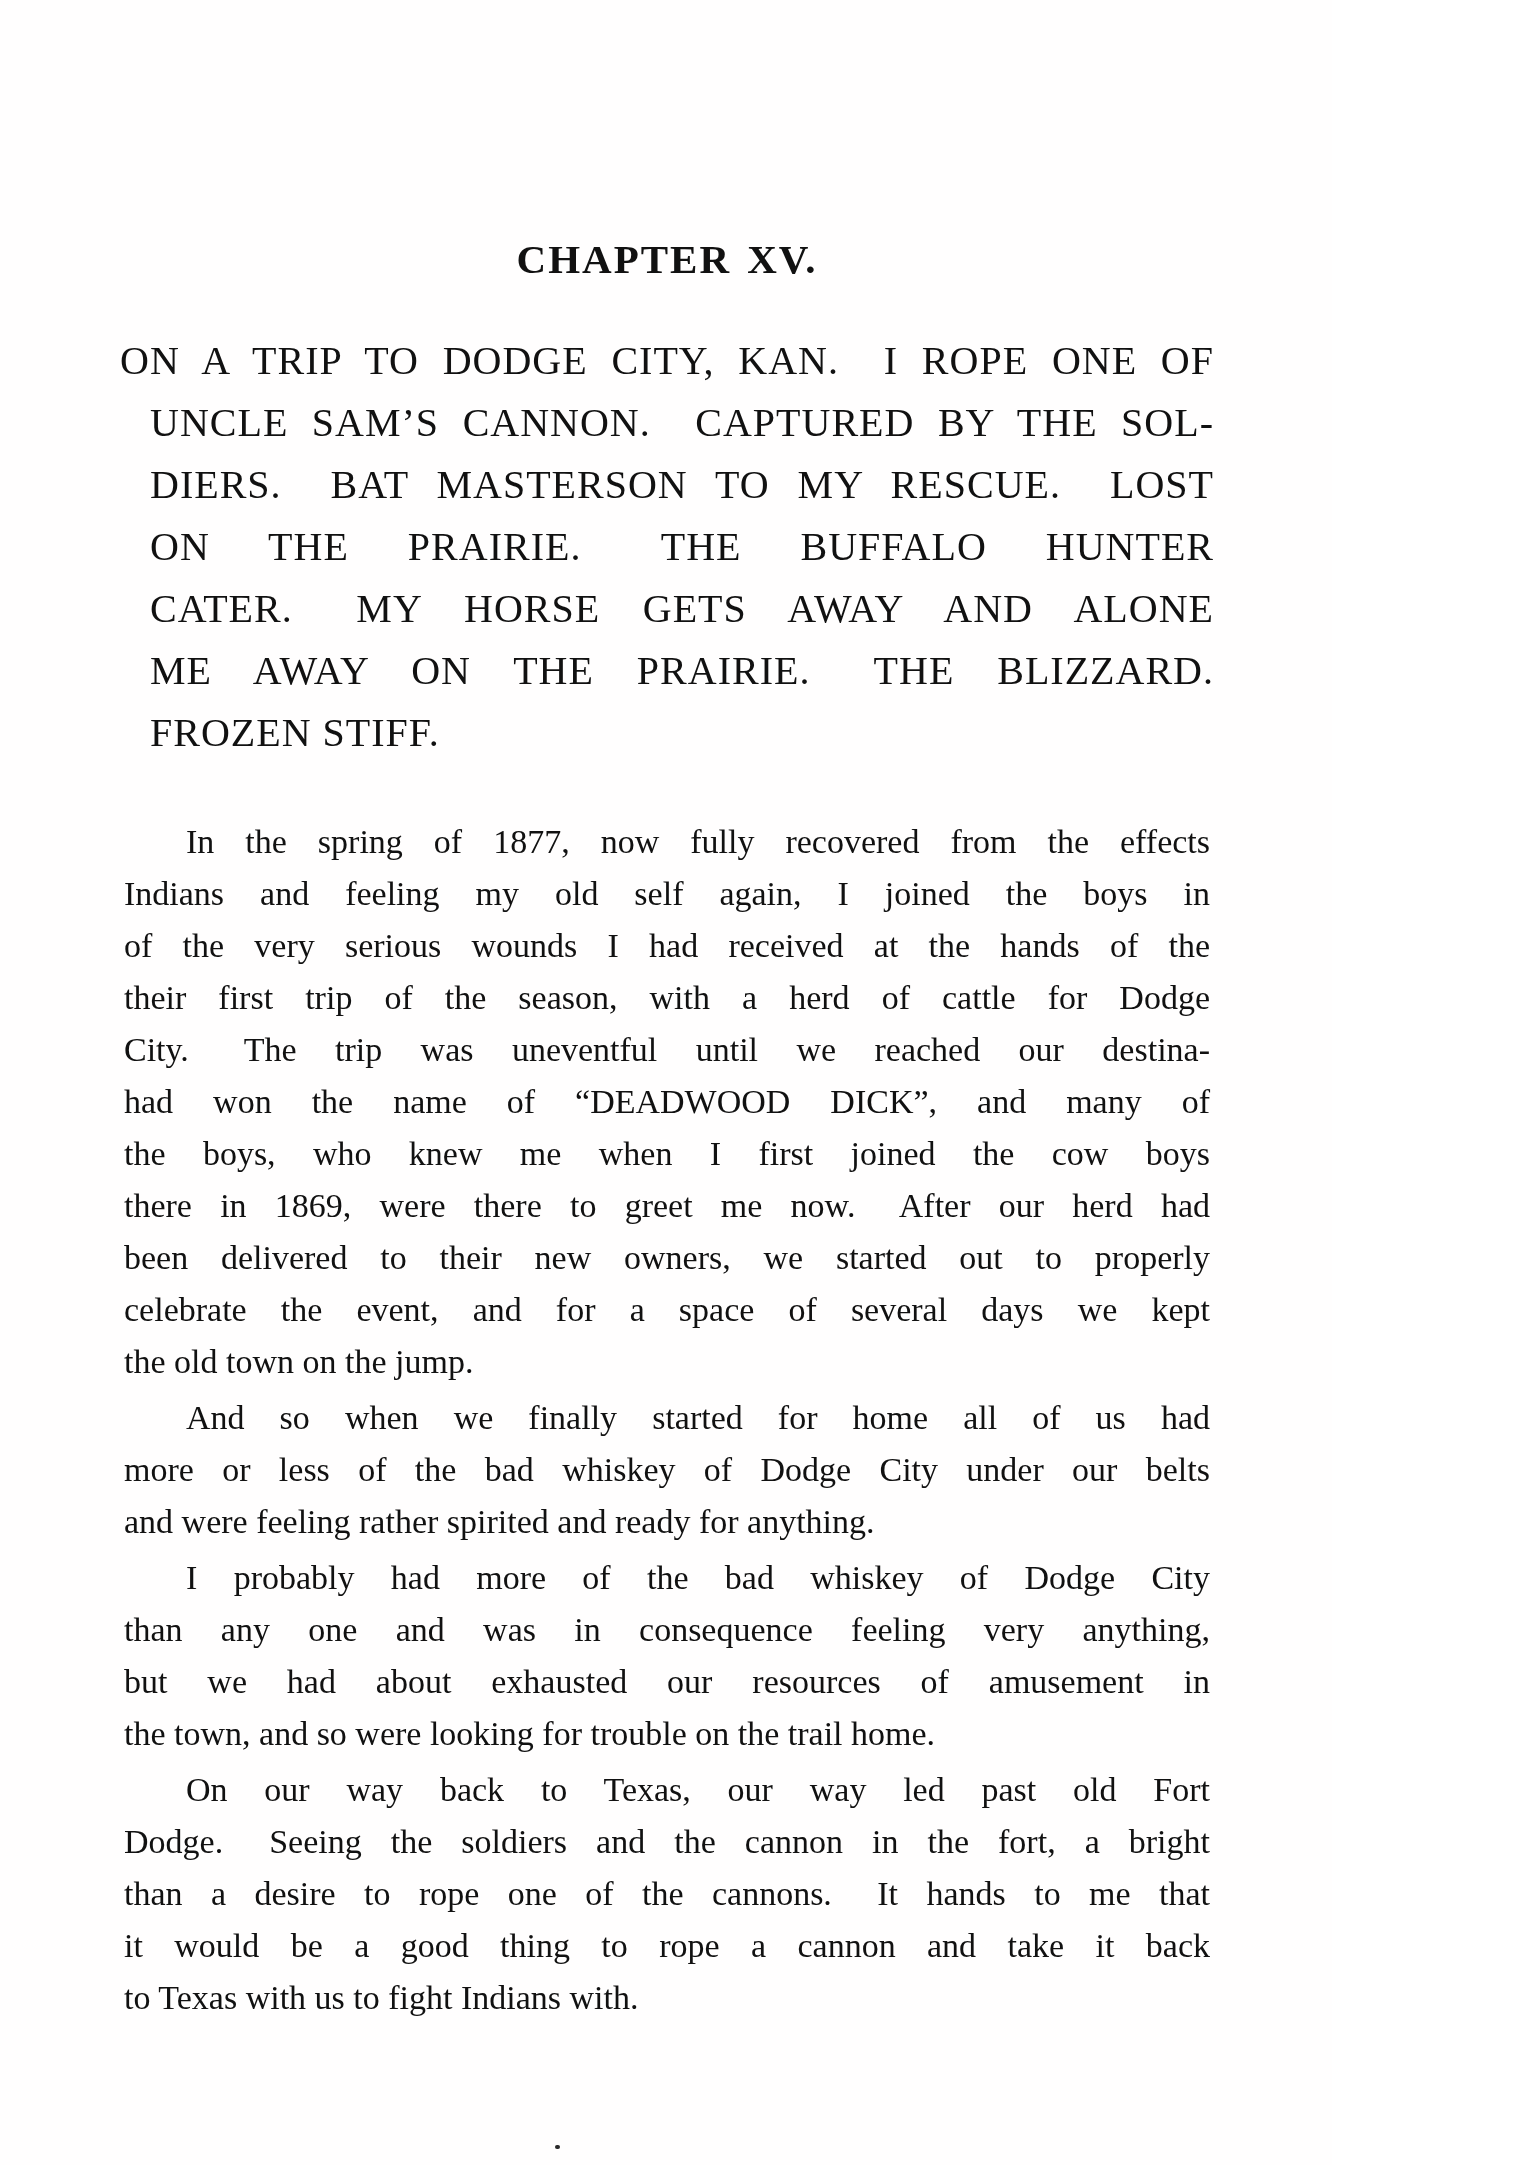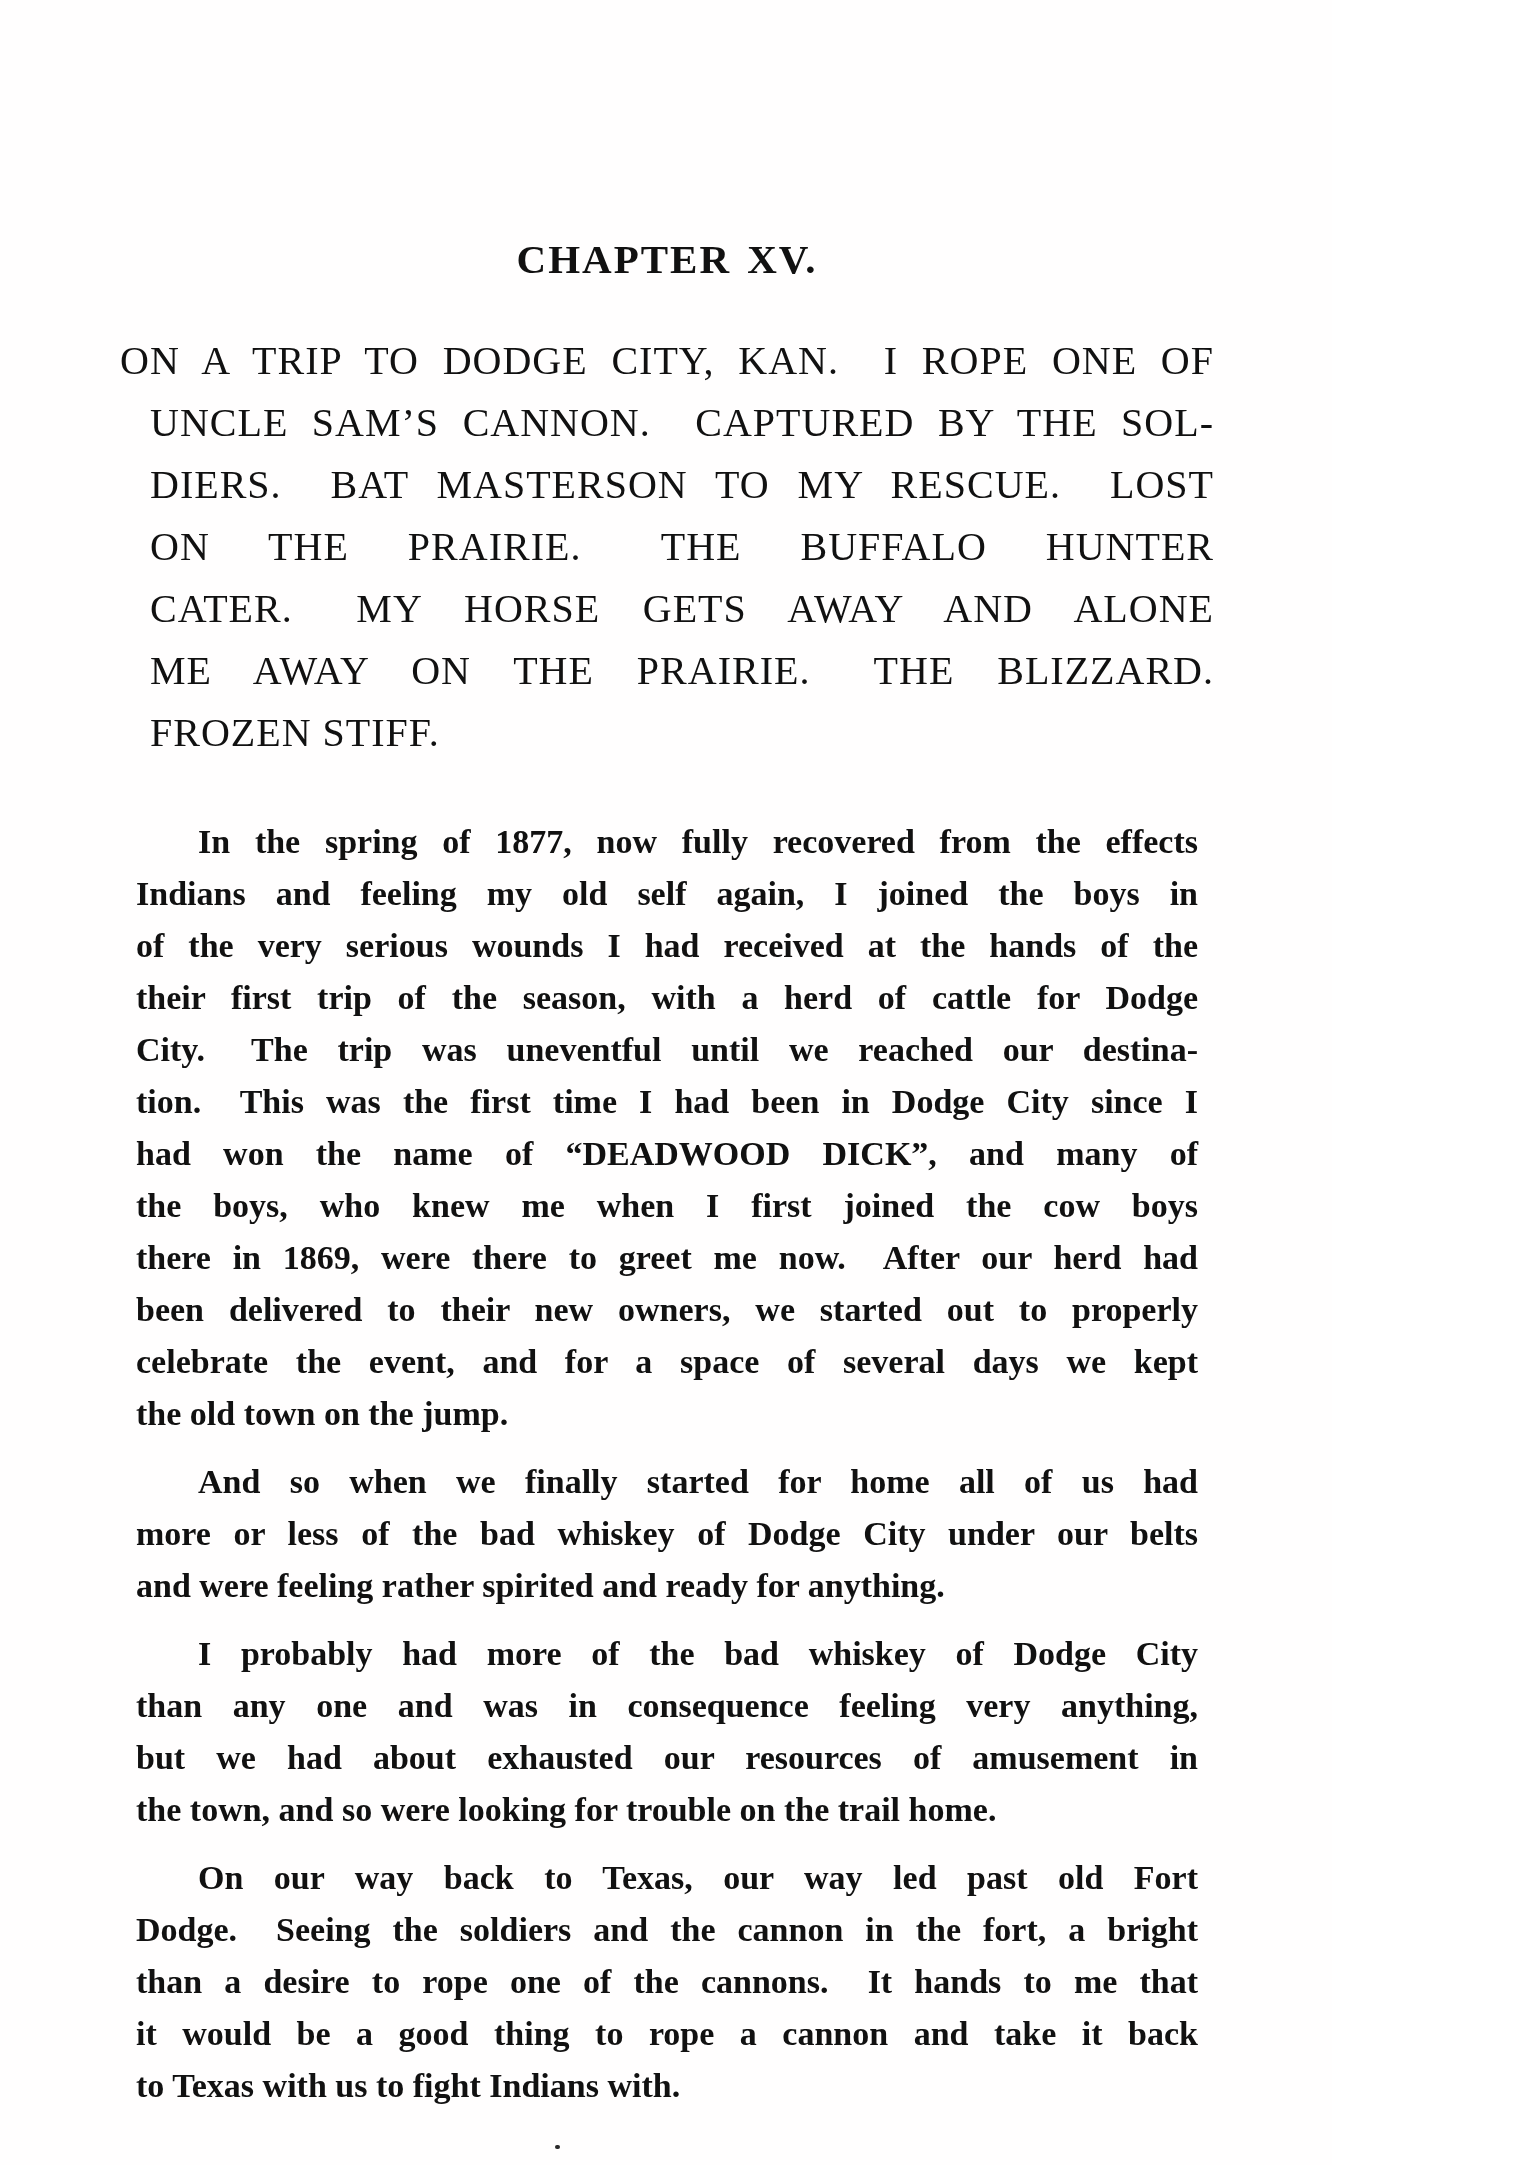--- a/index.html
+++ b/index.html
@@ -42,21 +42,21 @@
     white-space: nowrap;
     white-space: normal;
   }
   .subtitle .line.cont { padding-left: 30px; }   
   .subtitle .line.last { text-align-last: left; }
   .bodytext {
     margin-top: 52px;
     font-size: 34px;
     line-height: 52px;
   }
-  .paragraph { margin: 16px; font-weight: bold; }
+  .paragraph { margin: 4px; }
   .bodytext .line {
     text-align: justify;
     text-align-last: justify;
   }
   .bodytext .line.ind { text-indent: 62px; }     
   .bodytext .line.last { text-align-last: left; }
   .ink-speck {
     position: absolute;
     left: 555px;
     top: 2145px;
@@ -85,21 +85,20 @@
     </div>
 
     <div class="bodytext">
 
       <div class="paragraph">
         <div class="line ind">In the spring of 1877, now fully recovered from the effects</div>
         <div class="line">Indians and feeling my old self again, I joined the boys in</div>
         <div class="line">of the very serious wounds I had received at the hands of the</div>
         <div class="line">their first trip of the season, with a herd of cattle for Dodge</div>
         <div class="line">City.  The trip was uneventful until we reached our destina-</div>
-        <div class="line">tion.  This was the first time I had been in Dodge City since I</div>
         <div class="line">had won the name of “DEADWOOD DICK”, and many of</div>
         <div class="line">the boys, who knew me when I first joined the cow boys</div>
         <div class="line">there in 1869, were there to greet me now.  After our herd had</div>
         <div class="line">been delivered to their new owners, we started out to properly</div>
         <div class="line">celebrate the event, and for a space of several days we kept</div>
         <div class="line last">the old town on the jump.</div>
       </div>
 
       <div class="paragraph">
         <div class="line ind">And so when we finally started for home all of us had</div>

